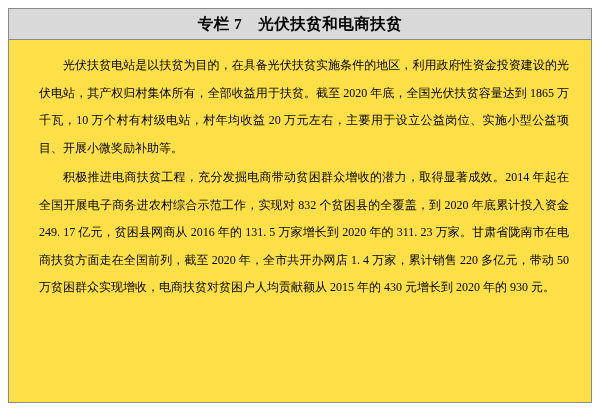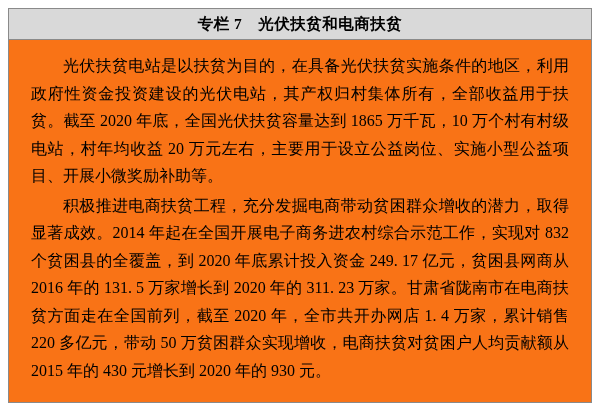--- a/index.html
+++ b/index.html
@@ -21,43 +21,43 @@
     overflow: hidden;
   }
   .box {
     position: absolute;
     left: 8px;
     top: 8px;
     width: 584px;
     height: 395px;
     box-sizing: border-box;
     border: 1px solid #8a8a8a;
-    background: #f97316;
+    background: #fde047;
   }
   .title-bar {
     height: 30px;
     background: #d9d9d9;
     border-bottom: 1px solid #8a8a8a;
     display: flex;
     align-items: center;
     justify-content: center;
   }
   .title-text {
     font-size: 15.5px;
     font-weight: bold;
     color: #000000;
     letter-spacing: 0.5px;
     font-family: "Liberation Serif", "DejaVu Serif", serif;
   }
   .body-area {
     padding: 12px 22px 10px 22px;
   }
   p.para {
-    margin: 0 0 2px 0;
-    font-size: 16px;
+    margin: 0 0 2px 8px;
+    font-size: 12px;
     line-height: 27.5px;
     color: #000000;
     text-align: justify;
     text-justify: inter-ideograph;
     text-indent: 2em;
     font-family: "Liberation Serif", "DejaVu Serif", serif;
   }
 </style>
 </head>
 <body>

